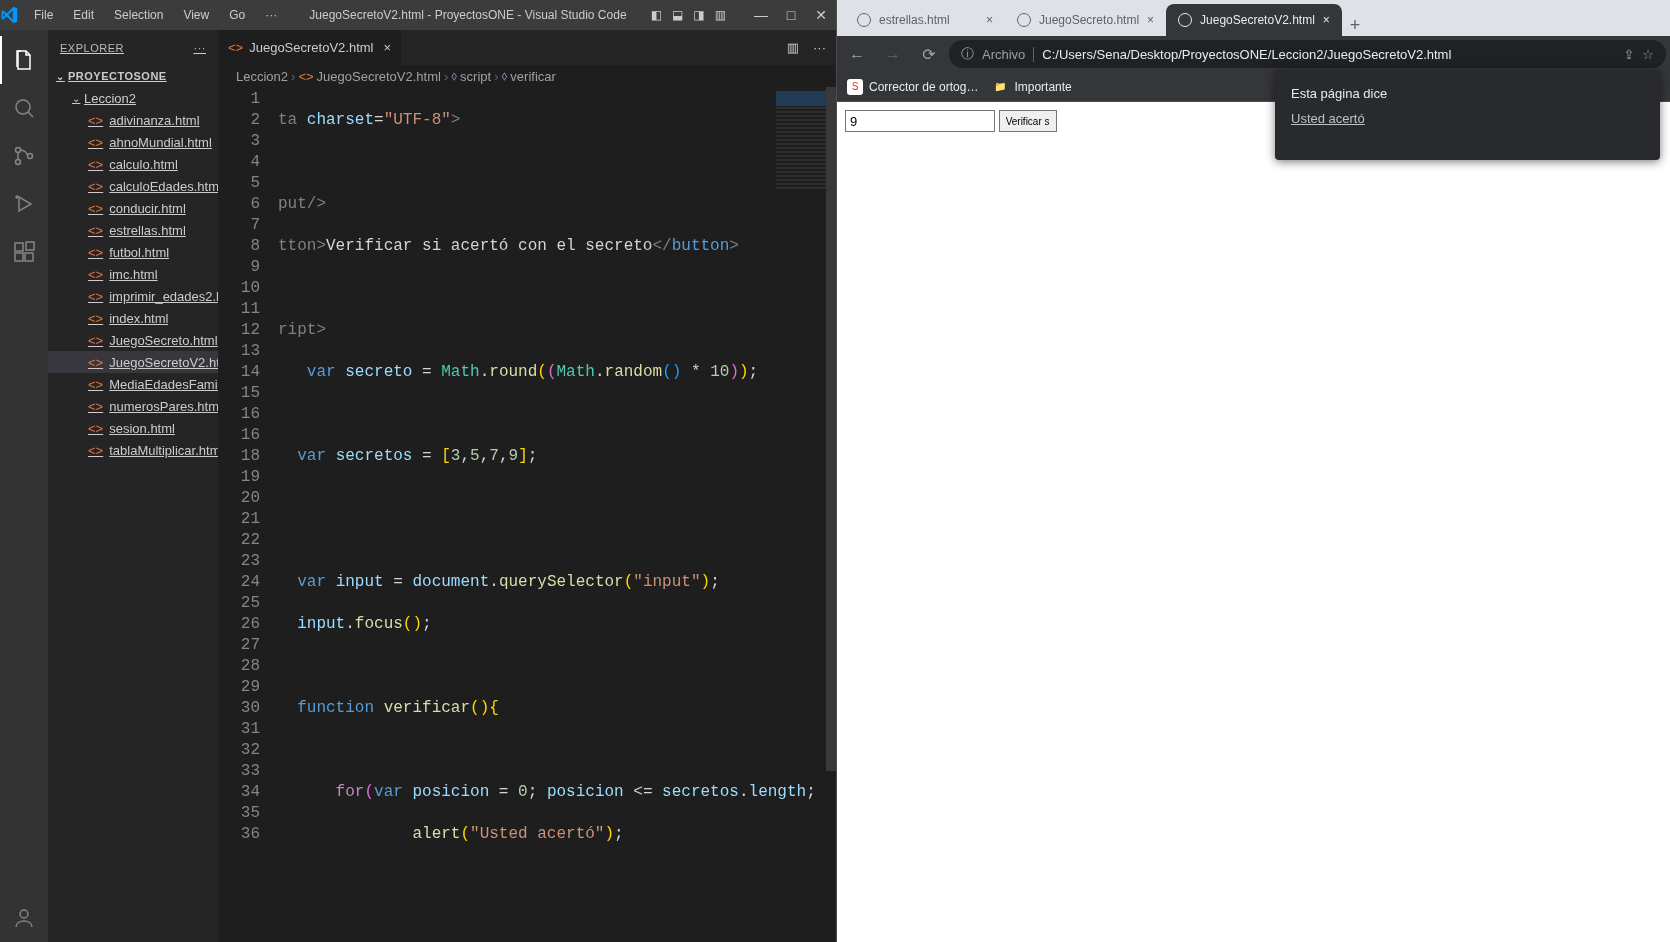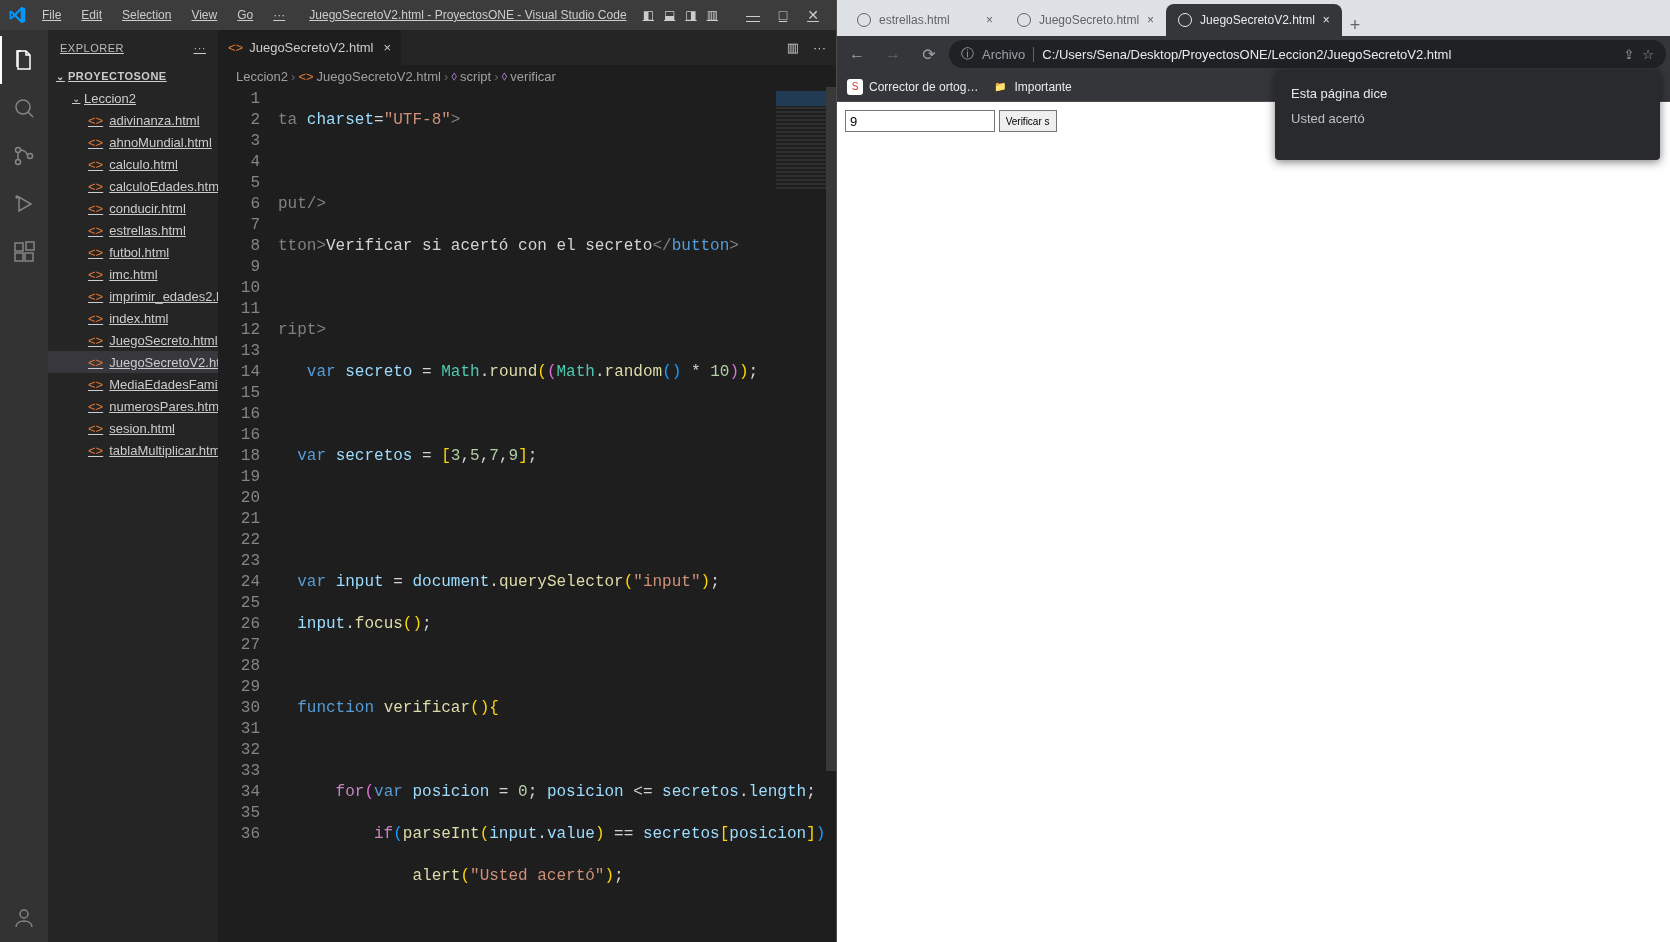--- a/index.html
+++ b/index.html
@@ -1,20 +1,20 @@
 <!DOCTYPE html>
 <html><head>
   <meta charset="utf-8">
   <style>
     * { margin: 0; padding: 0; box-sizing: border-box; }
     body { font-family: 'Segoe UI', Arial, sans-serif; font-size: 13px; display: flex; width: 1670px; height: 942px; overflow: hidden; background: #fff; }
     
     
     .vscode { width: 836px; height: 100%; background: #1e1e1e; color: #cccccc; display: flex; flex-direction: column; }
-    .titlebar { height: 30px; background: #3c3c3c; display: flex; align-items: center; padding: 0 8px; color: #cccccc; font-size: 12px; text-decoration: underline; }
+    .titlebar { height: 30px; background: #3c3c3c; display: flex; align-items: center; padding: 0 0; color: #cccccc; font-size: 12px; }
     .vs-logo { width: 18px; height: 18px; margin-right: 8px; }
     .menu-items { display: flex; gap: 4px; }
     .menu-item { padding: 4px 8px; cursor: pointer; }
     .title-text { flex: 1; text-align: center; color: #ccc; }
     .win-controls { display: flex; gap: 0; align-items: center; }
     .layout-icons { display: flex; gap: 10px; margin-right: 20px; align-items: center; }
     .win-btn { width: 30px; text-align: center; font-size: 14px; }
     
     .vscode-body { flex: 1; display: flex; overflow: hidden; }
     .activity-bar { width: 48px; background: #333333; display: flex; flex-direction: column; align-items: center; padding-top: 6px; }
@@ -80,21 +80,21 @@
     .bookmarks { height: 30px; background: #35363a; display: flex; align-items: center; padding: 0 10px; gap: 12px; font-size: 12px; color: #e8eaed; border-bottom: 1px solid #4d4d4d; }
     .bm { display: flex; align-items: center; gap: 6px; }
     .bm-icon { width: 16px; height: 16px; border-radius: 3px; display:flex; align-items:center; justify-content:center; font-size:10px; }
     
     .page-content { flex: 1; background: #fff; padding: 8px; position: relative; }
     .page-input { height: 22px; width: 150px; border: 1px solid #767676; padding: 0 4px; font-size: 13px; vertical-align: top; }
     .page-btn { height: 22px; border: 1px solid #767676; background: #efefef; padding: 0 6px; font-size: 10px; vertical-align: top; }
     
     .alert-box { position: absolute; top: -32px; right: 10px; width: 385px; background: #292a2d; color: #e8eaed; border-radius: 4px; box-shadow: 0 2px 10px rgba(0,0,0,0.5); padding: 16px; font-size: 13px; }
     .alert-title { margin-bottom: 10px; }
-    .alert-msg { margin-bottom: 18px; color: #bdc1c6; }
+    .alert-msg { margin-bottom: 18px; color: #bdc1c6; text-decoration: underline; }
     .alert-actions { text-align: right; }
     .alert-btn { background: #8ab4f8; color: #202124; border: none; border-radius: 4px; padding: 7px 18px; font-size: 13px; cursor: pointer; }
   </style>
 </head>
 <body>
 
 <div class="vscode">
   <div class="titlebar">
     <svg class="vs-logo" viewBox="0 0 24 24">
         <path fill="#0098ff" d="M23 3l-5-2-9 9-5-4-2 1v10l2 1 5-4 9 9 5-2V3zM4 15V9l3 3-3 3zm13 3l-6-6 6-6v12z"></path>
@@ -324,21 +324,20 @@
 <div class="ln"></div>
 <div class="ln">  <span class="kw">var</span> <span class="var">secretos</span> = <span class="paren1">[</span><span class="num">3</span>,<span class="num">5</span>,<span class="num">7</span>,<span class="num">9</span><span class="paren1">]</span>;</div>
 <div class="ln"></div>
 <div class="ln"></div>
 <div class="ln">  <span class="kw">var</span> <span class="var">input</span> = <span class="var">document</span>.<span class="fn">querySelector</span><span class="paren1">(</span><span class="str">"input"</span><span class="paren1">)</span>;</div>
 <div class="ln">  <span class="var">input</span>.<span class="fn">focus</span><span class="paren1">(</span><span class="paren1">)</span>;</div>
 <div class="ln"></div>
 <div class="ln">  <span class="kw">function</span> <span class="fn">verificar</span><span class="paren1">(</span><span class="paren1">)</span><span class="paren1">{</span></div>
 <div class="ln"></div>
 <div class="ln">      <span class="kw2">for</span><span class="paren2">(</span><span class="kw">var</span> <span class="var">posicion</span> = <span class="num">0</span>; <span class="var">posicion</span> &lt;= <span class="var">secretos</span>.<span class="var">length</span>;</div>
-<div class="ln">          <span class="kw2">if</span><span class="paren3">(</span><span class="fn">parseInt</span><span class="paren1">(</span><span class="var">input</span>.<span class="var">value</span><span class="paren1">)</span> == <span class="var">secretos</span><span class="paren1">[</span><span class="var">posicion</span><span class="paren1">]</span><span class="paren3">)</span></div>
 <div class="ln">              <span class="fn">alert</span><span class="paren1">(</span><span class="str">"Usted acertó"</span><span class="paren1">)</span>;</div>
 
 
 
 
 
 
 
 
 

